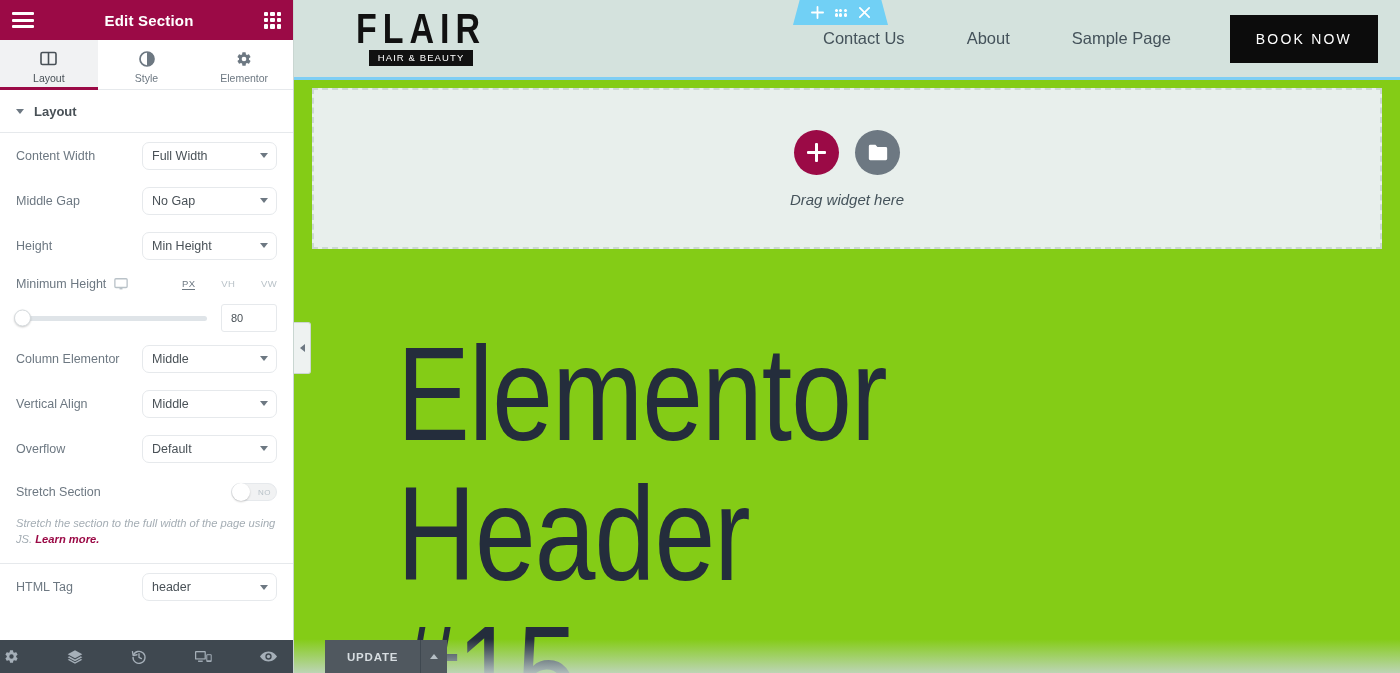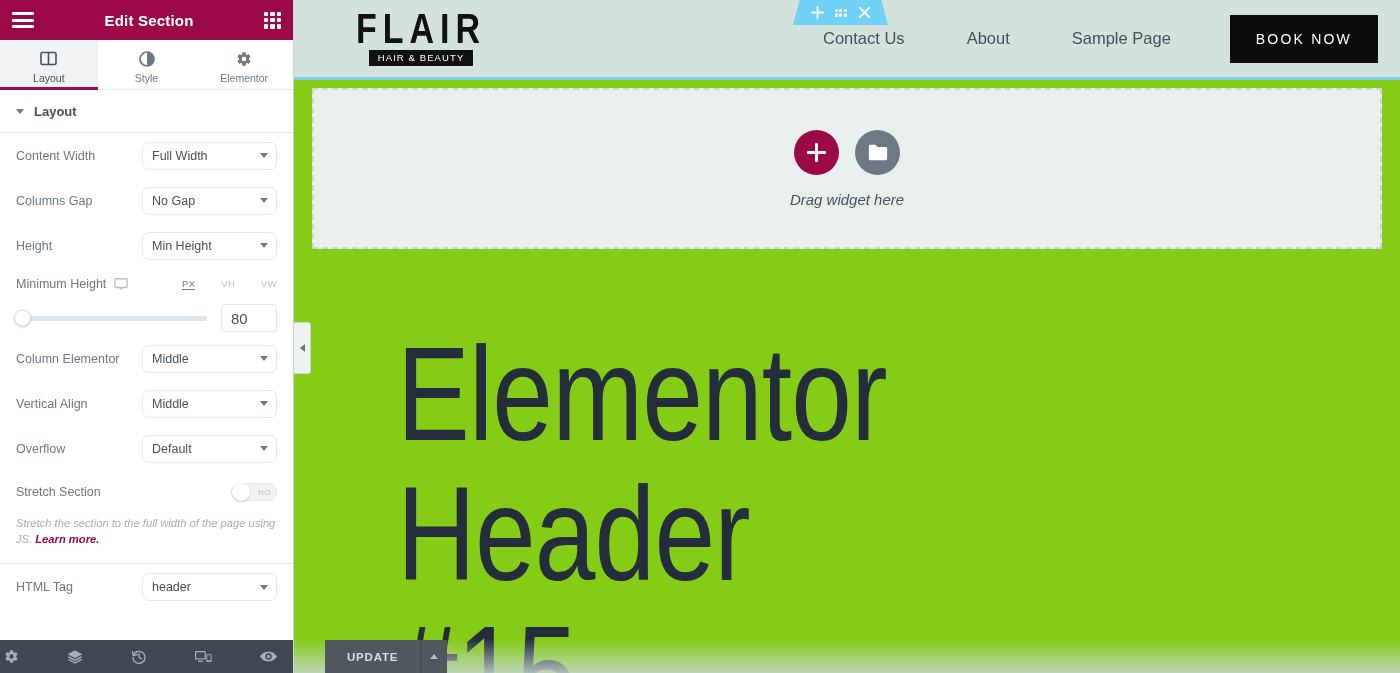--- a/index.html
+++ b/index.html
@@ -75,21 +75,21 @@
 
   .slider-row { display:flex; align-items:center; padding:0 16px; height:36px; gap:14px; }
   .track { flex:1; height:5px; background:#dfe4e8; border-radius:3px; position:relative; }
   .knob {
     position:absolute; left:-2px; top:50%; transform:translateY(-50%);
     width:17px;height:17px;border-radius:50%;background:#fff;
     border:1px solid #d5dadd; box-shadow:0 1px 2px rgba(0,0,0,.18); cursor:pointer;
   }
   .numbox {
     width:56px;height:28px;border:1px solid #e6e9ec;border-radius:3px;
-    display:flex;align-items:center;padding:0 9px;font-size:15px;color:#495157;
+    display:flex;align-items:center;padding:0 9px;font-size:11px;color:#495157;
   }
 
   .toggle {
     width:46px;height:18px;border-radius:11px;background:#f1f2f3;border:1px solid #e6e9ec;
     display:flex;align-items:center;cursor:pointer; position:relative;
   }
   .toggle .tk { width:18px;height:18px;border-radius:50%;background:#fff;box-shadow:0 1px 2px rgba(0,0,0,.2); margin-left:0px;}
   .toggle .tl { font-size:8px;color:#b9c2c8;letter-spacing:.5px; margin-left:8px; }
 
   .helper {
@@ -260,21 +260,21 @@
 
       <div class="ctrl">
         <span class="ctrl-label">Content Width</span>
         <div class="select">
           <span>Full Width</span>
           <span class="sel-caret"></span>
         </div>
       </div>
 
       <div class="ctrl">
-        <span class="ctrl-label">Columns Gap</span>
+        <span class="ctrl-label">Middle Gap</span>
         <div class="select">
           <span>No Gap</span>
           <span class="sel-caret"></span>
         </div>
       </div>
 
       <div class="ctrl">
         <span class="ctrl-label">Height</span>
         <div class="select">
           <span>Min Height</span>

